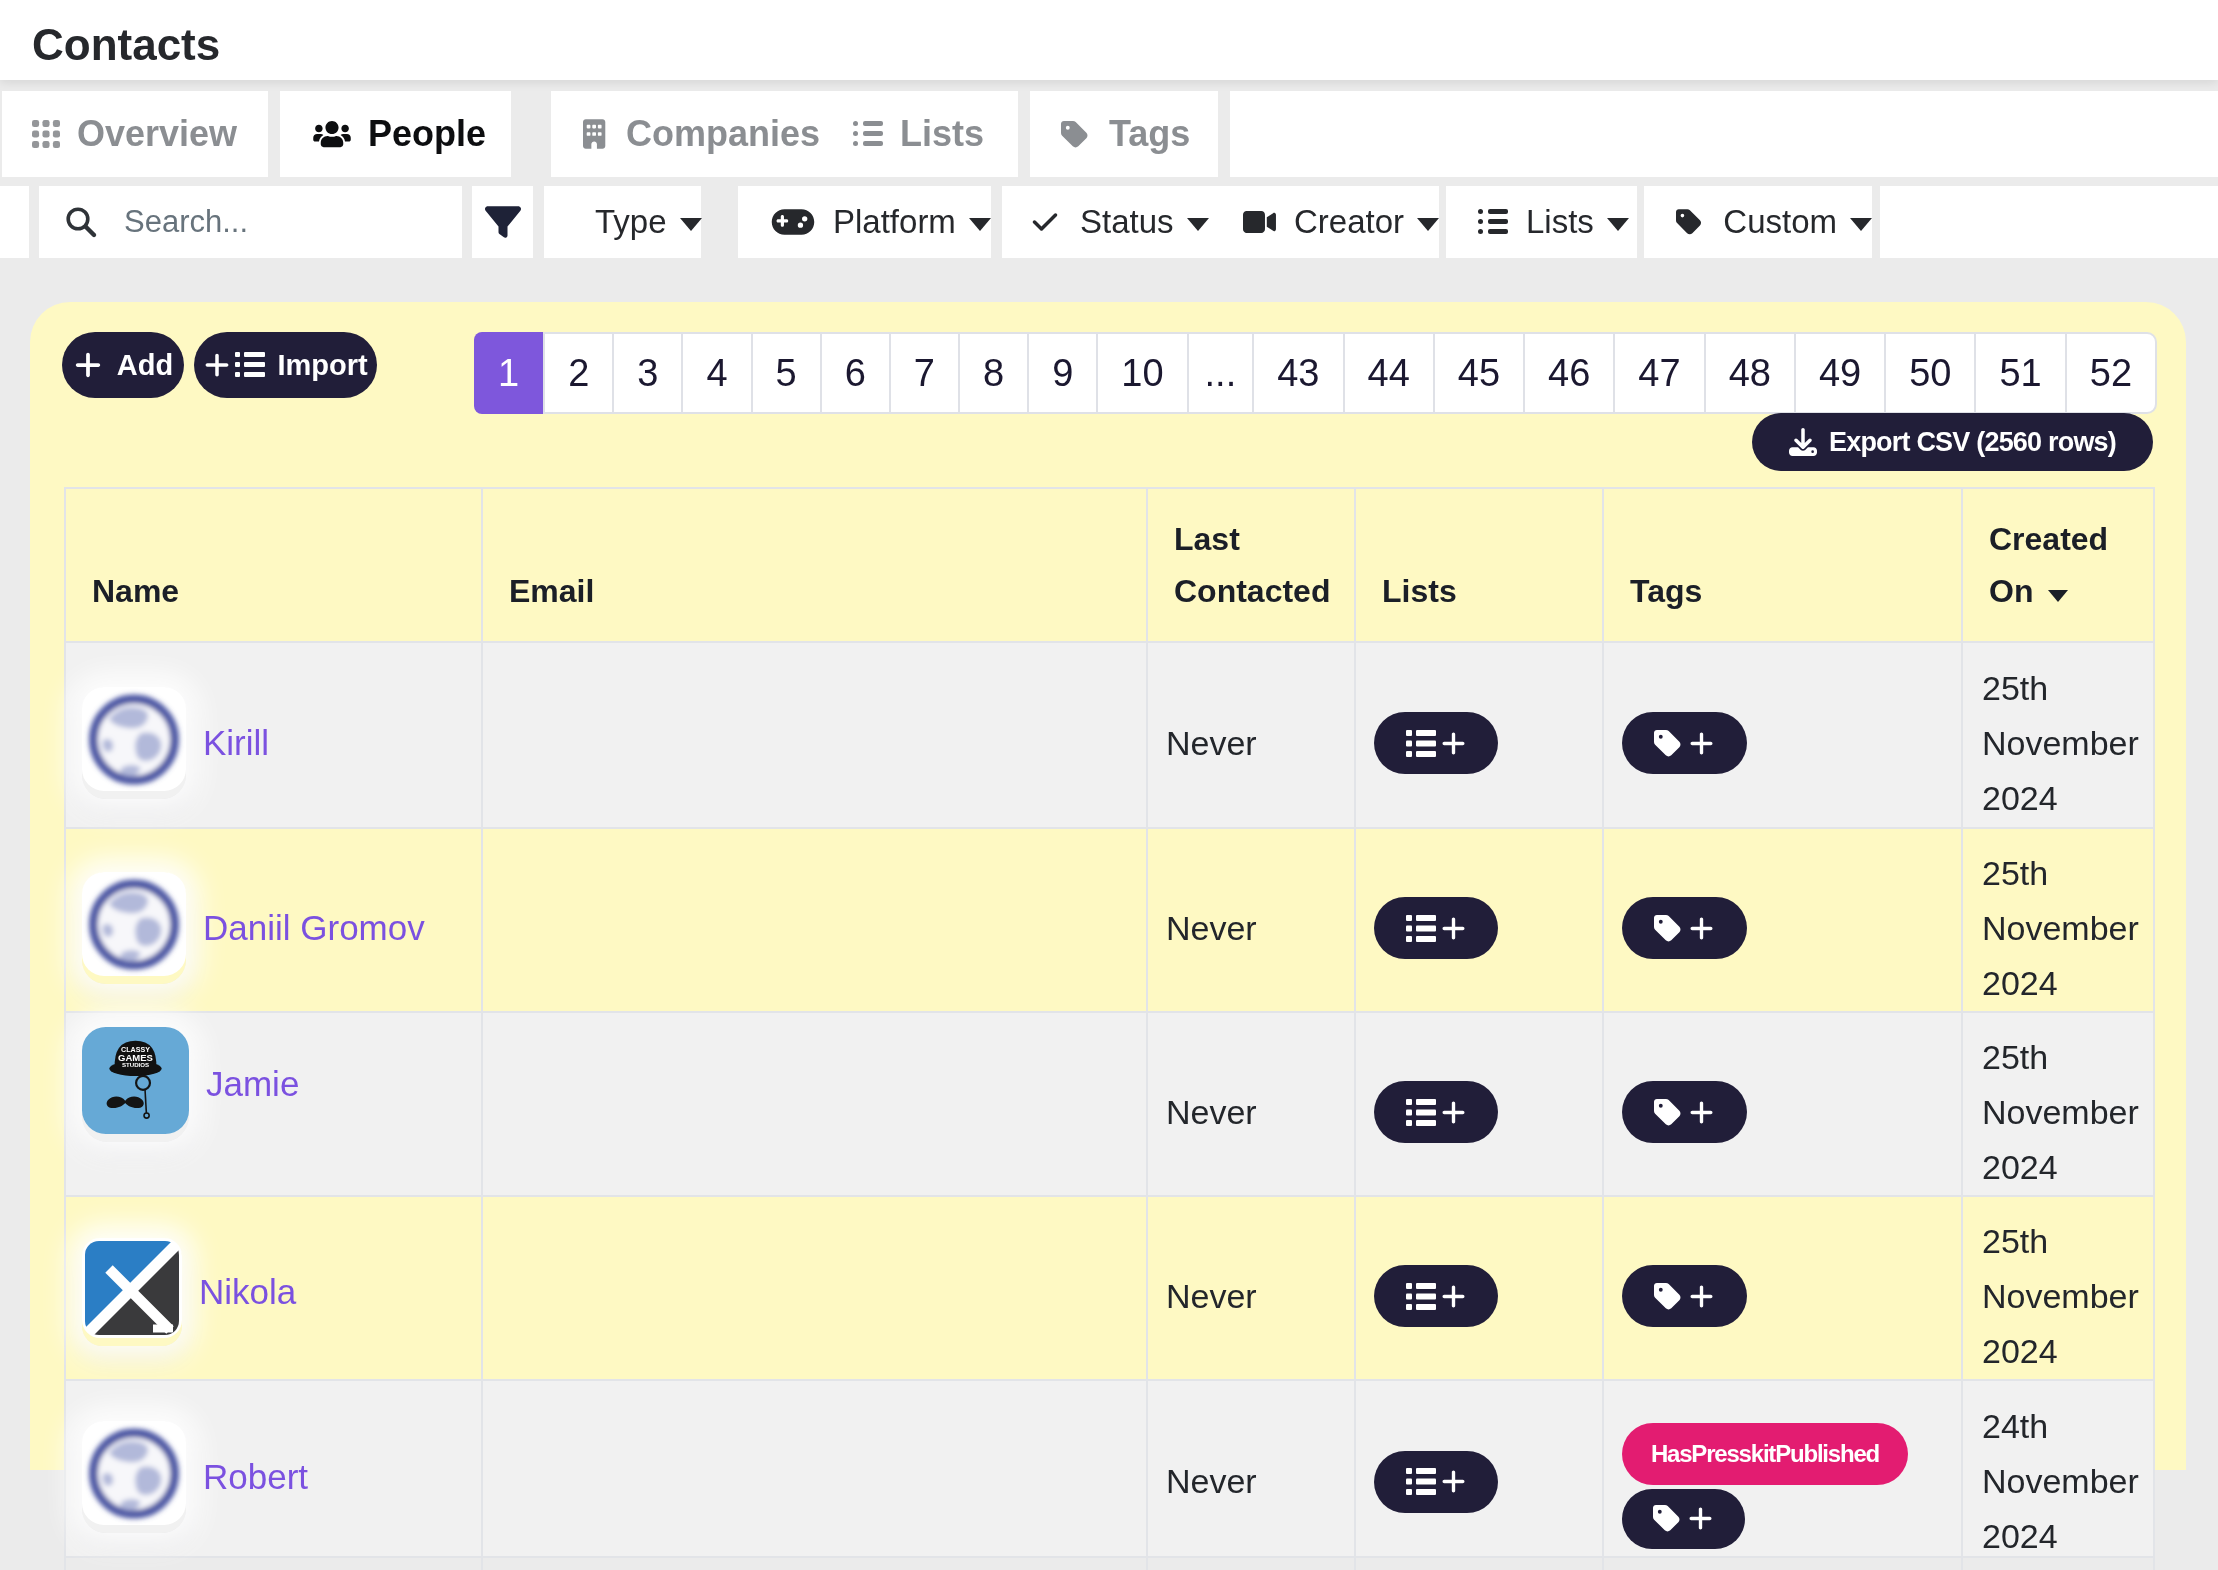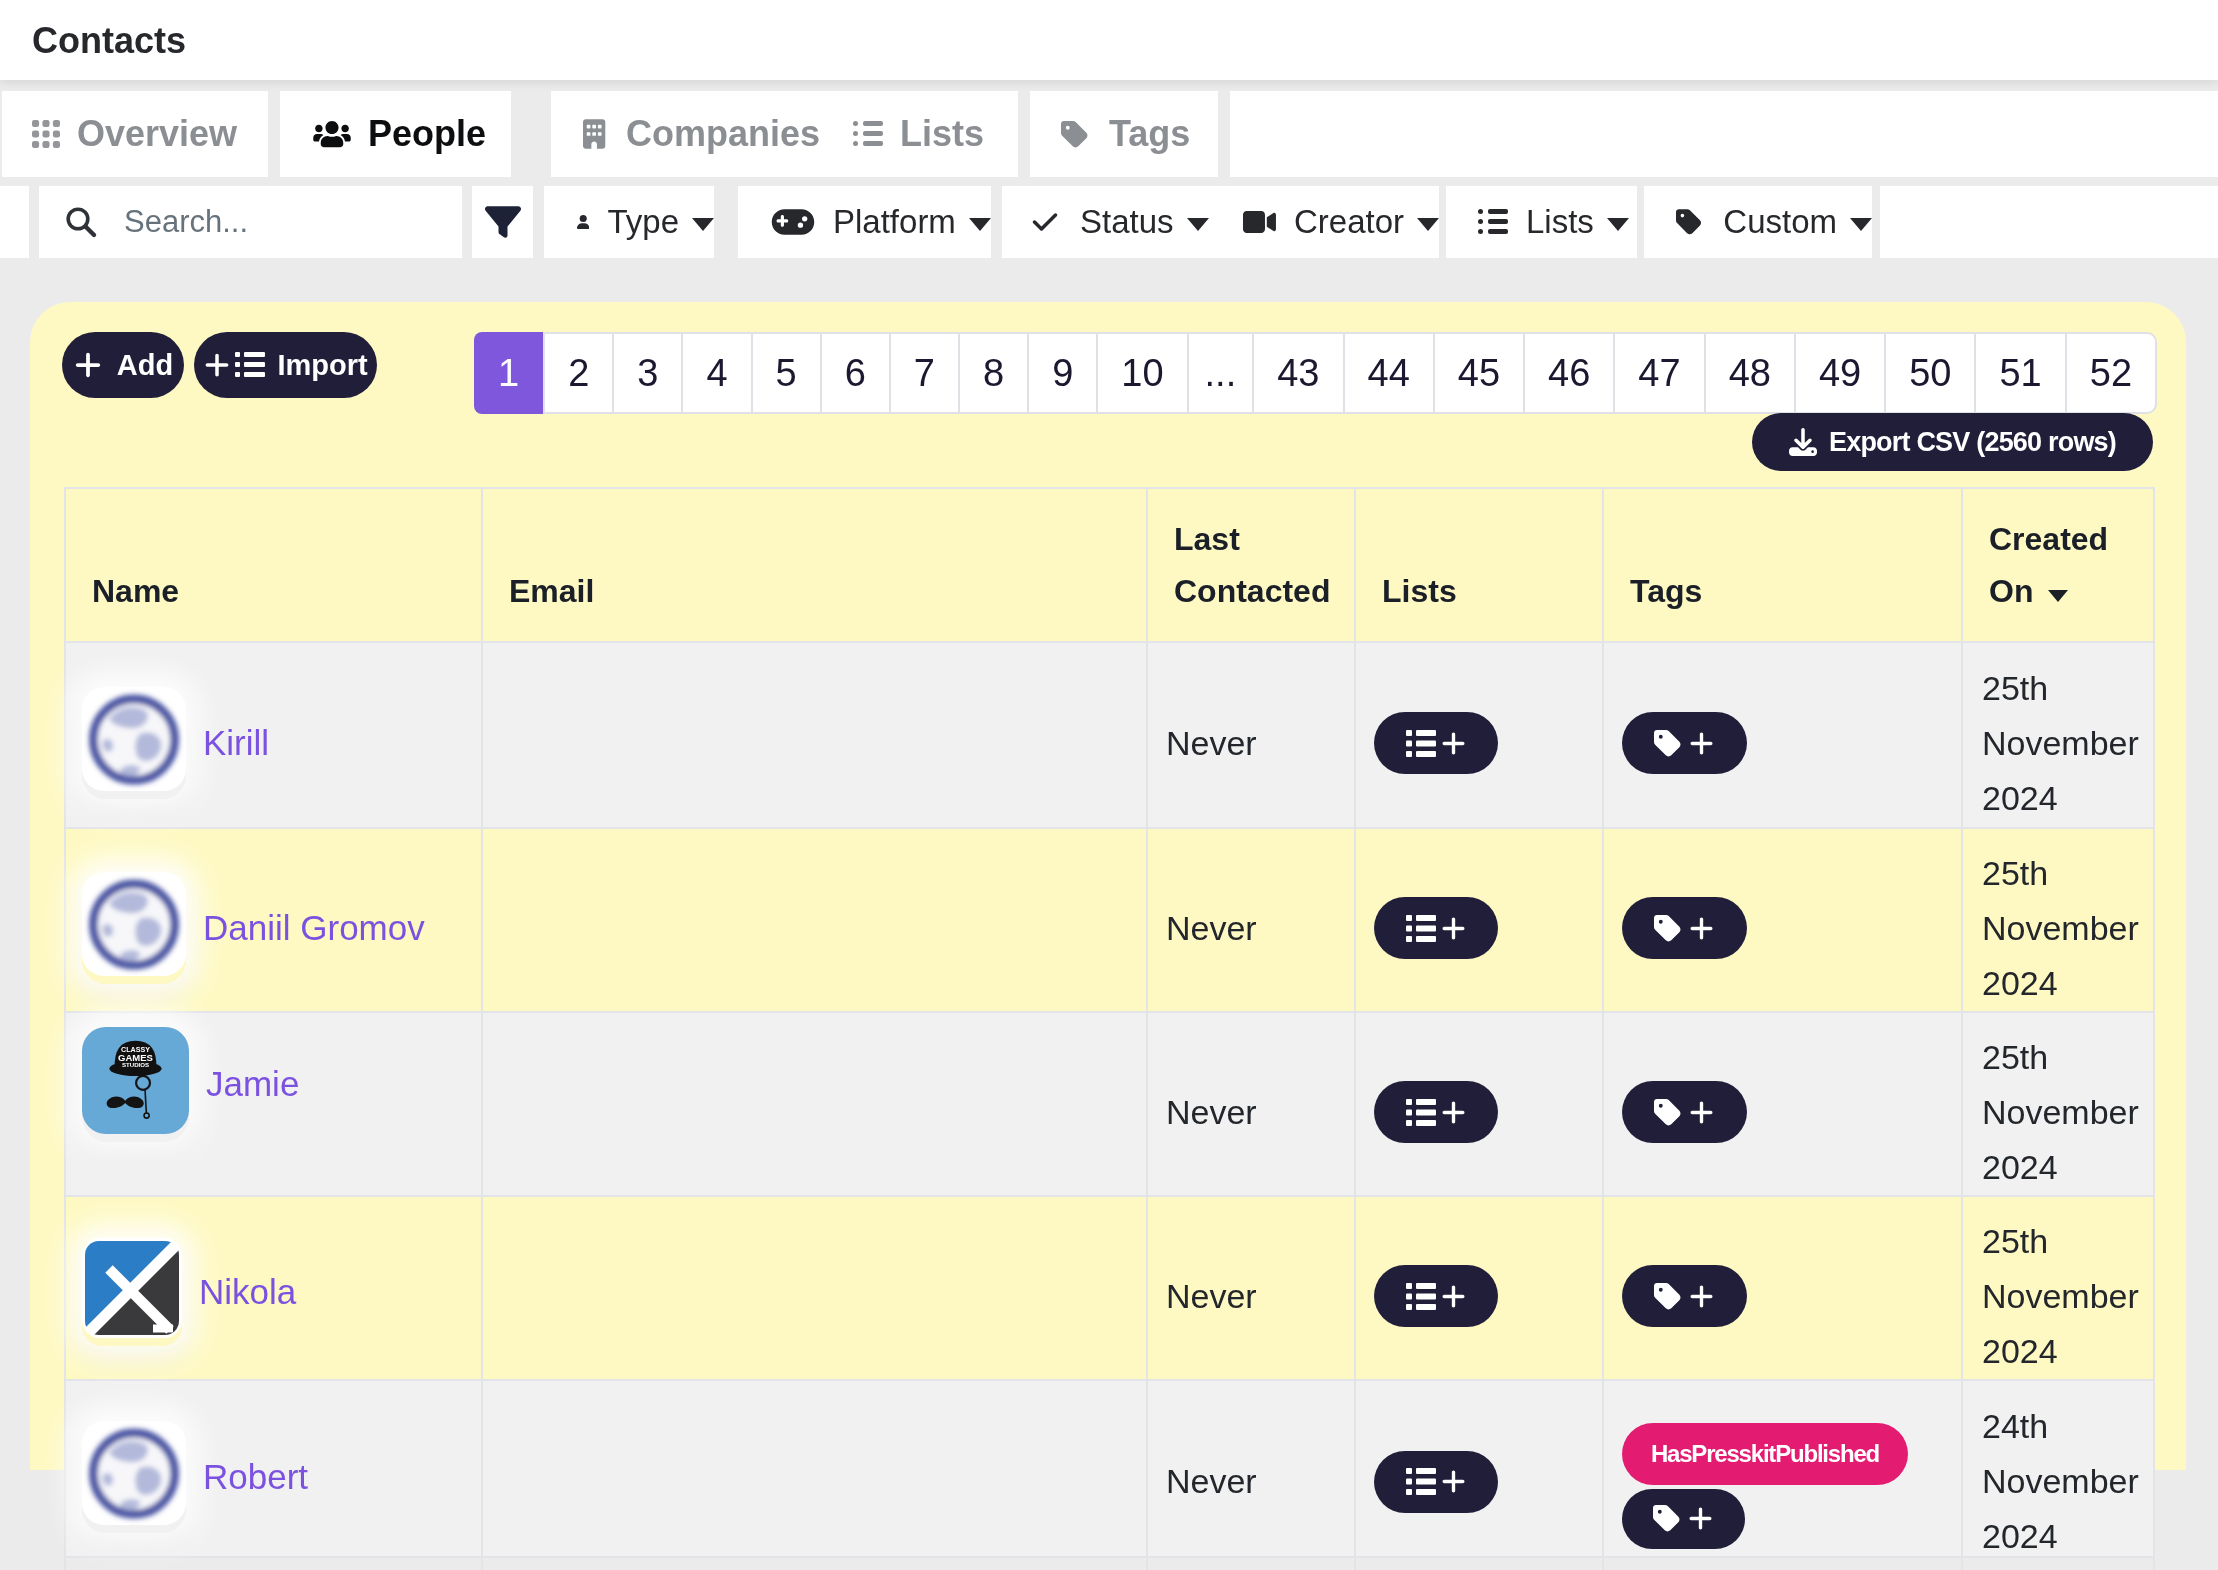--- a/index.html
+++ b/index.html
@@ -2,21 +2,21 @@
 <html><head>
 <meta charset="utf-8">
 <style>
 * { box-sizing: border-box; margin:0; padding:0; }
 html,body { width:2218px; height:1570px; overflow:hidden; }
 body { background:#ebebeb; font-family:"Liberation Sans", sans-serif; position:relative; }
 .abs { position:absolute; }
 
 
 .hdr { left:0; top:0; width:2218px; height:80px; background:#fff; box-shadow:0 2px 10px rgba(0,0,0,.10); }
-.hdr h1 { position:absolute; left:32px; top:20px; font-size:36px; font-weight:bold; color:#26282c; letter-spacing:0px; }
+.hdr h1 { position:absolute; left:32px; top:20px; font-size:44px; font-weight:bold; color:#26282c; letter-spacing:0px; }
 
 
 .tab { top:91px; height:86px; background:#fff; display:flex; align-items:center; color:#8b8e92; font-size:36px; font-weight:bold; white-space:nowrap; }
 .tab svg { flex:0 0 auto; }
 .tab .lbl { margin-left:17px; }
 .tab.on { color:#0d0e10; }
 
 
 .fbox { top:186px; height:72px; background:#fff; display:flex; align-items:center; color:#26282c; font-size:33px; white-space:nowrap; }
 .fbox .lbl { margin-left:18px; }
@@ -111,21 +111,21 @@
       <circle cx="14" cy="14" r="9.8" stroke-width="3.6"></circle>
       <line x1="21.5" y1="21.5" x2="30" y2="30" stroke-width="4.4" stroke-linecap="round"></line>
     </svg>
   <span class="ph">Search...</span>
 </div>
 <div class="abs fbox" style="left:472px; width:61px; justify-content:center;">
   <svg width="36" height="36" viewBox="0 0 512 512" fill="#1e2237">
       <path d="M3.9 54.9C10.5 40.9 24.5 32 40 32H472c15.5 0 29.5 8.9 36.1 22.9s4.6 30.5-5.2 42.5L320 320.9V448c0 12.1-6.8 23.2-17.7 28.6s-23.8 4.3-33.5-3l-64-48c-8.1-6-12.8-15.5-12.8-25.6V320.9L9 97.3C-.7 85.4-2.8 68.8 3.9 54.9z"></path>
     </svg>
 </div>
-<div class="abs fbox" style="left:544px; width:170px; padding-left:33px;">
+<div class="abs fbox" style="left:544px; width:157px; padding-left:33px;">
   <svg width="28" height="32" viewBox="0 0 448 512" fill="#26282c">
       <path d="M224 256A128 128 0 1 0 224 0a128 128 0 1 0 0 256zm-45.7 48C80.2 304 0 384.2 0 483.3 0 499.2 12.8 512 28.7 512H419.3c15.8 0 28.7-12.8 28.7-28.7C448 384.2 367.8 304 269.7 304H178.3z"></path>
     </svg>
   <span class="lbl">Type</span>
     <span class="caret"></span>
 </div>
 <div class="abs fbox" style="left:738px; width:253px; padding-left:33px;">
   <svg width="44" height="34" viewBox="0 0 640 512" fill="#26282c">
       <path d="M192 64C86 64 0 150 0 256S86 448 192 448H448c106 0 192-86 192-192S554 64 448 64H192zM496 168a40 40 0 1 1 0 80 40 40 0 1 1 0-80zM392 304a40 40 0 1 1 80 0 40 40 0 1 1-80 0zM160 152c13.3 0 24 10.7 24 24v40h40c13.3 0 24 10.7 24 24s-10.7 24-24 24H184v40c0 13.3-10.7 24-24 24s-24-10.7-24-24V264H96c-13.3 0-24-10.7-24-24s10.7-24 24-24h40V176c0-13.3 10.7-24 24-24z"></path>
     </svg>

